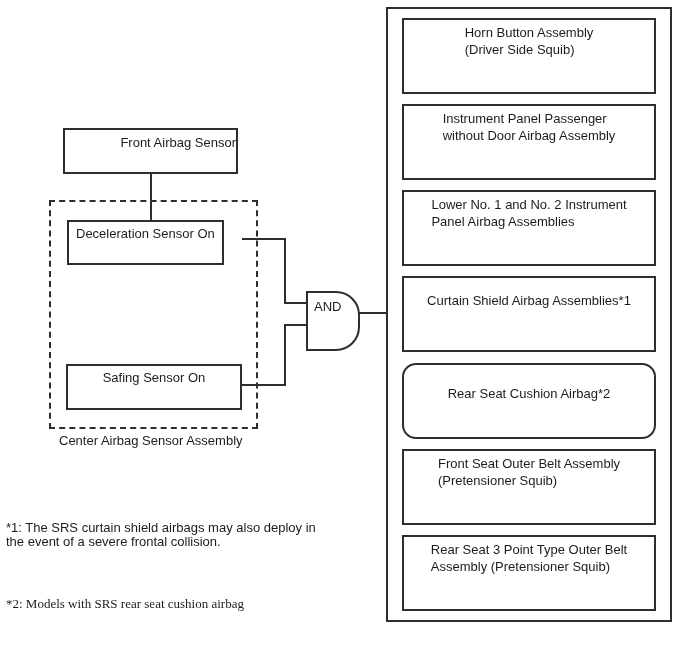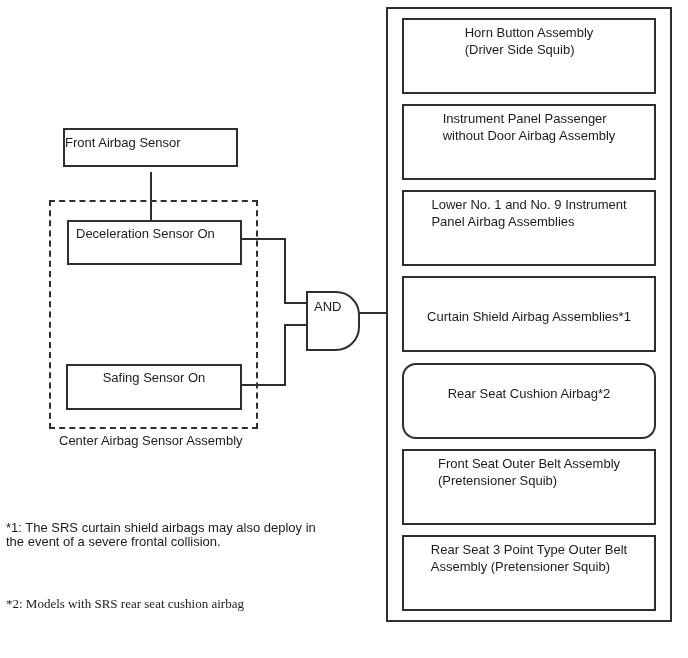--- a/index.html
+++ b/index.html
@@ -18,24 +18,24 @@
     line-height: 17px;
   }
   .abs { position: absolute; }
   .solid-box {
     border: 2px solid #2e2e2e;
     background: #ffffff;
   }
   .wire { background: #2e2e2e; }
 
   
-  .box-front  { left: 63px;  top: 128px; width: 175px; height: 39px; text-align: left; padding-top: 4px; }
+  .box-front  { left: 63px;  top: 128px; width: 175px; height: 46px; text-align: right; padding-top: 4px; }
   .wire-drop  { left: 150px; top: 172px; width: 2px;   height: 49px; }
   .dashed-box { left: 49px;  top: 200px; width: 209px; height: 229px; border: 2px dashed #2e2e2e; }
-  .box-decel  { left: 67px;  top: 220px; width: 175px; height: 45px; text-align: left; padding: 3px 0 0 7px; }
+  .box-decel  { left: 67px;  top: 220px; width: 157px; height: 45px; text-align: left; padding: 3px 0 0 7px; }
   .box-safing { left: 66px;  top: 364px; width: 176px; height: 46px; text-align: center; padding-top: 3px; }
   .caption    { left: 59px;  top: 432px; }
 
   
   .wire-decel-h  { left: 242px; top: 238px; width: 44px; height: 2px; }
   .wire-decel-v  { left: 284px; top: 238px; width: 2px;  height: 66px; }
   .wire-in-top   { left: 284px; top: 302px; width: 24px; height: 2px; }
   .wire-in-bot   { left: 284px; top: 324px; width: 24px; height: 2px; }
   .wire-safing-v { left: 284px; top: 324px; width: 2px;  height: 62px; }
   .wire-safing-h { left: 242px; top: 384px; width: 44px; height: 2px; }
@@ -59,21 +59,21 @@
     justify-content: space-between;
     padding: 9px 14px;
   }
   .squib-box {
     height: 76px;
     border: 2px solid #2e2e2e;
     background: #ffffff;
     text-align: center;
     padding-top: 4px;
   }
-  .squib-box:nth-child(4) { padding-top: 30px; }
+  .squib-box:nth-child(4) { padding-top: 14px; }
   .squib-box:nth-child(5) { padding-top: 20px; border-radius: 14px; }
   .squib-box .lbl {
     display: inline-block;
     text-align: left;
     white-space: pre-line;
   }
 
   .prewrap { white-space: pre-line; }
   .fn1 { left: 6px; top: 521px; line-height: 14px; }
   .fn2 { left: 6px; top: 595px; font-family: Liberation Serif, serif; }
@@ -116,21 +116,21 @@
   <div class="abs right-frame">
     <div class="squib-box">
       <span class="lbl">Horn Button Assembly
 (Driver Side Squib)</span>
     </div>
     <div class="squib-box">
       <span class="lbl">Instrument Panel Passenger
 without Door Airbag Assembly</span>
     </div>
     <div class="squib-box">
-      <span class="lbl">Lower No. 1 and No. 9 Instrument
+      <span class="lbl">Lower No. 1 and No. 2 Instrument
 Panel Airbag Assemblies</span>
     </div>
     <div class="squib-box">
       <span class="lbl">Curtain Shield Airbag Assemblies*1</span>
     </div>
     <div class="squib-box">
       <span class="lbl">Rear Seat Cushion Airbag*2</span>
     </div>
     <div class="squib-box">
       <span class="lbl">Front Seat Outer Belt Assembly

